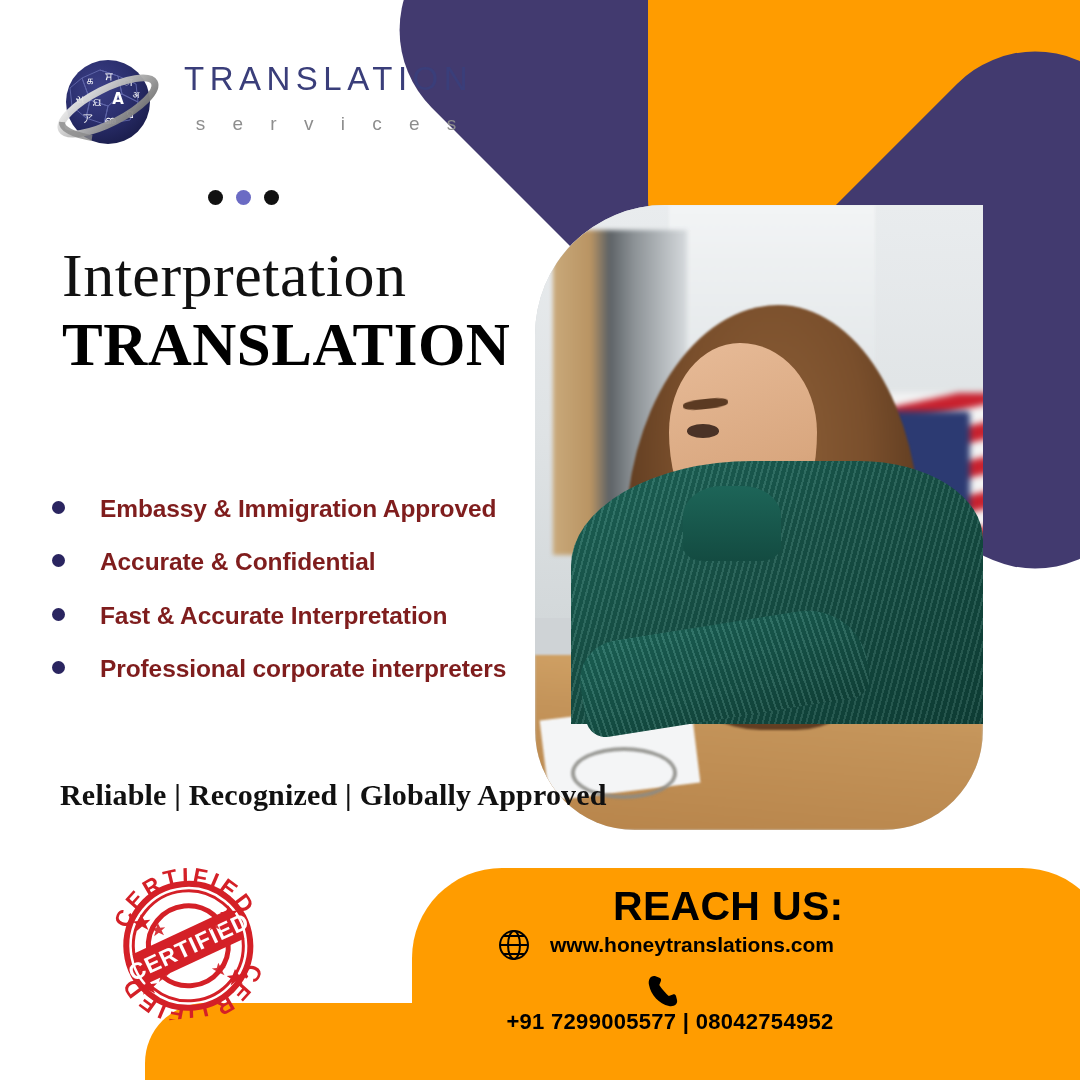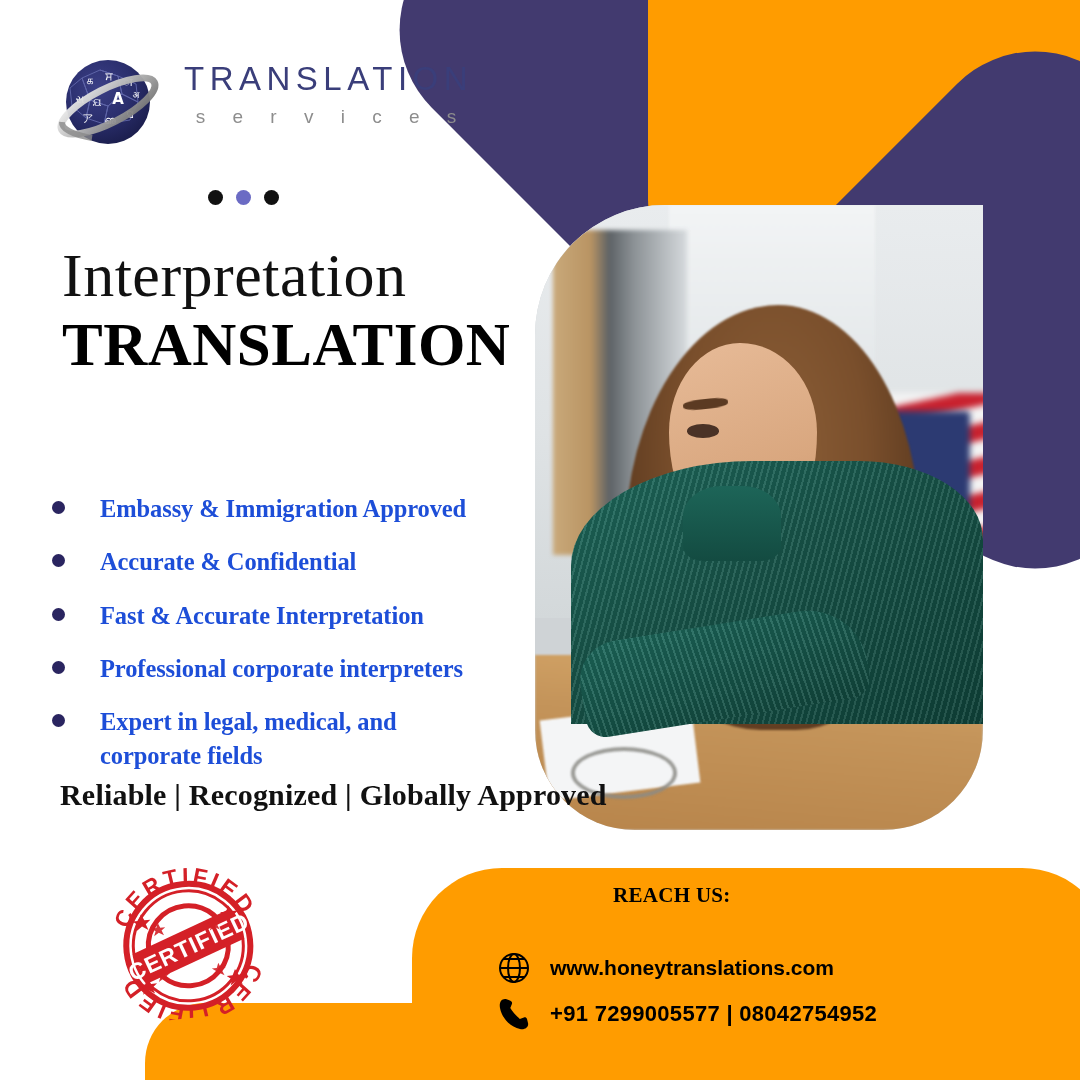--- a/index.html
+++ b/index.html
@@ -241,21 +241,21 @@
     font-size: 18px; font-family: "Liberation Sans", sans-serif;
   }
   .logo-translation {
     font-family: "Liberation Sans", sans-serif;
     font-size: 33px; letter-spacing: 5.5px; color: #3A3E7A;
     margin-top: 4px; font-weight: 400;
   }
   .logo-services {
     font-family: "Liberation Sans", sans-serif;
     font-size: 19px; letter-spacing: 11px; color: #8d8d8d;
-    margin-top: 8px; text-align: center; padding-left: 6px;
+    margin-top: 15px; text-align: center; padding-left: 6px;
   }
   .dots {
     position: absolute; left: 208px; top: 190px; z-index: 10;
     display: flex; gap: 13px; align-items: center;
   }
   .dot { width: 15px; height: 15px; border-radius: 50%; }
 
   
   .headline {
     position: absolute; left: 62px; top: 244px; z-index: 10;
@@ -276,45 +276,45 @@
     position: absolute; left: 52px; top: 492px; z-index: 10; width: 470px;
   }
   .bullet-row {
     display: flex; align-items: flex-start; margin-bottom: 19px;
   }
   .bullet-dot {
     width: 13px; height: 13px; border-radius: 50%;
     background: #2A2560; flex: none; margin-top: 9px; margin-right: 35px;
   }
   .bullet-text {
-    font-family: Liberation Serif, serif;
-    font-size: 24.5px; font-weight: bold; color: #1d4ed8;
+    font-family: Liberation Sans, sans-serif;
+    font-size: 24.5px; font-weight: bold; color: #7f1d1d;
     line-height: 1.4; letter-spacing: -.1px;
   }
 
   
   .tagline {
     position: absolute; left: 60px; top: 778px; z-index: 10;
     font-family: "Liberation Serif", serif;
     font-size: 30px; font-weight: bold; color: #111; letter-spacing: .2px;
   }
 
   
   .stamp {
     position: absolute; left: 104px; top: 868px; width: 165px; height: 150px;
     z-index: 10; transform: rotate(-6deg);
   }
 
   
   .reach-title {
     position: absolute; left: 613px; top: 883px; z-index: 10;
-    font-family: Liberation Serif, serif;
-    font-size: 21px; font-weight: bold; color: #000; letter-spacing: .3px; text-align: center;
-  }
-  .contact-list { position: absolute; left: 492px; top: 928px; z-index: 10; margin-top: 23px; }
+    font-family: Liberation Sans, sans-serif;
+    font-size: 41px; font-weight: bold; color: #000; letter-spacing: .3px; text-align: center;
+  }
+  .contact-list { position: absolute; left: 492px; top: 928px; z-index: 10; }
   .contact-row { display: flex; align-items: center; margin-bottom: 10px; }
   .contact-icon {
     width: 44px; flex: none; display: flex; align-items: center; justify-content: center;
   }
   .contact-text {
     font-family: "Liberation Sans", sans-serif;
     font-size: 21px; font-weight: bold; color: #000;
     line-height: 1.28; margin-left: 14px;
   }
   .contact-text.phone { font-size: 22px; letter-spacing: .3px; }
@@ -429,24 +429,20 @@
       <span class="bullet-text">Accurate &amp; Confidential</span>
     </div>
     <div class="bullet-row">
       <span class="bullet-dot"></span>
       <span class="bullet-text">Fast &amp; Accurate Interpretation</span>
     </div>
     <div class="bullet-row">
       <span class="bullet-dot"></span>
       <span class="bullet-text">Professional corporate interpreters</span>
     </div>
-    <div class="bullet-row">
-      <span class="bullet-dot"></span>
-      <span class="bullet-text" style="max-width:360px;">Expert in legal, medical, and corporate fields</span>
-    </div>
   </div>
 
   <div class="tagline">Reliable  |  Recognized  |  Globally Approved</div>
 
   <div class="stamp">
     <svg width="165" height="150" viewBox="0 0 165 150">
       <defs>
         <path id="arcTop" d="M 22 78 A 62 62 0 0 1 146 78"></path>
         <path id="arcBot" d="M 146 78 A 62 62 0 0 1 22 78"></path>
       </defs>
@@ -494,21 +490,21 @@
           <line x1="6" y1="8" x2="28" y2="8"></line>
           <line x1="6" y1="26" x2="28" y2="26"></line>
         </svg>
       </span>
       <span class="contact-text">
         <span>www.honeytranslations.com</span><br>
       </span>
     </div>
 
 
-    <div class="contact-row" style="margin-top:12px;">
+    <div class="contact-row" style="margin-top:12px;flex-direction:column;">
       <span class="contact-icon">
         <svg width="32" height="34" viewBox="0 0 32 34">
           <path d="M7 2 C3 2 1 6 2 11 C4 21 12 30 22 32 C27 33 31 30 30 26 L29 22 C28.6 20.6 27.2 19.9 25.9 20.4 L21.8 21.9 C19 19.6 14.2 14.4 12.3 11 L13.9 7 C14.4 5.7 13.8 4.2 12.4 3.7 L8.6 2.2 C8.1 2.05 7.6 2 7 2 Z" fill="#000"></path>
         </svg>
       </span>
       <span class="contact-text phone">+91 7299005577  |  08042754952</span>
     </div>
 
   </div>
 

